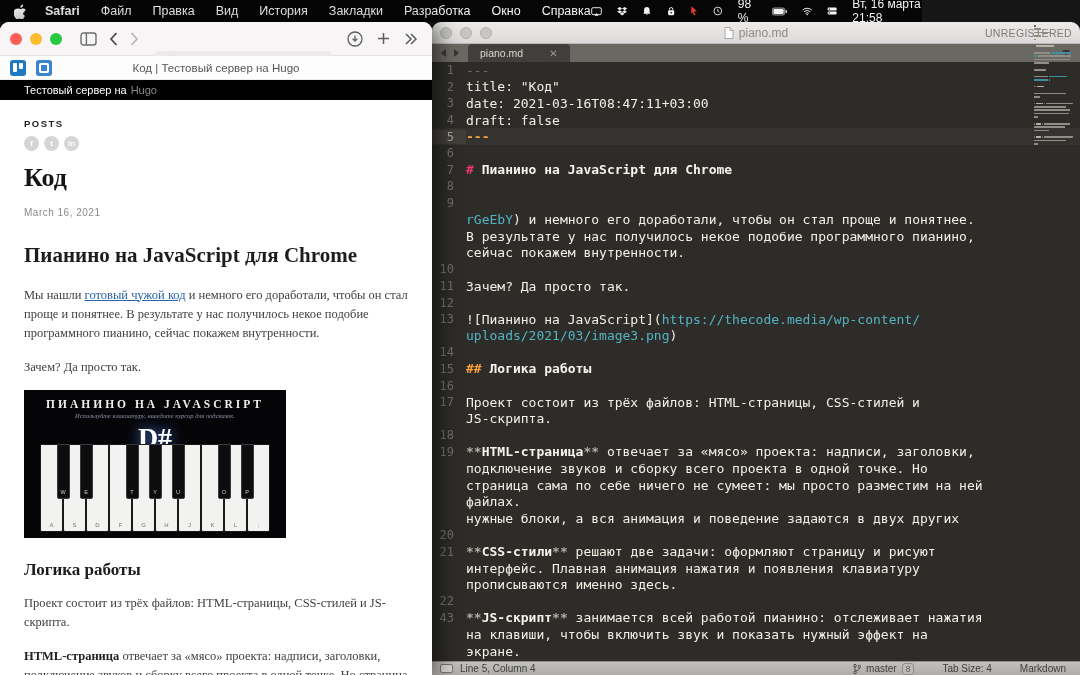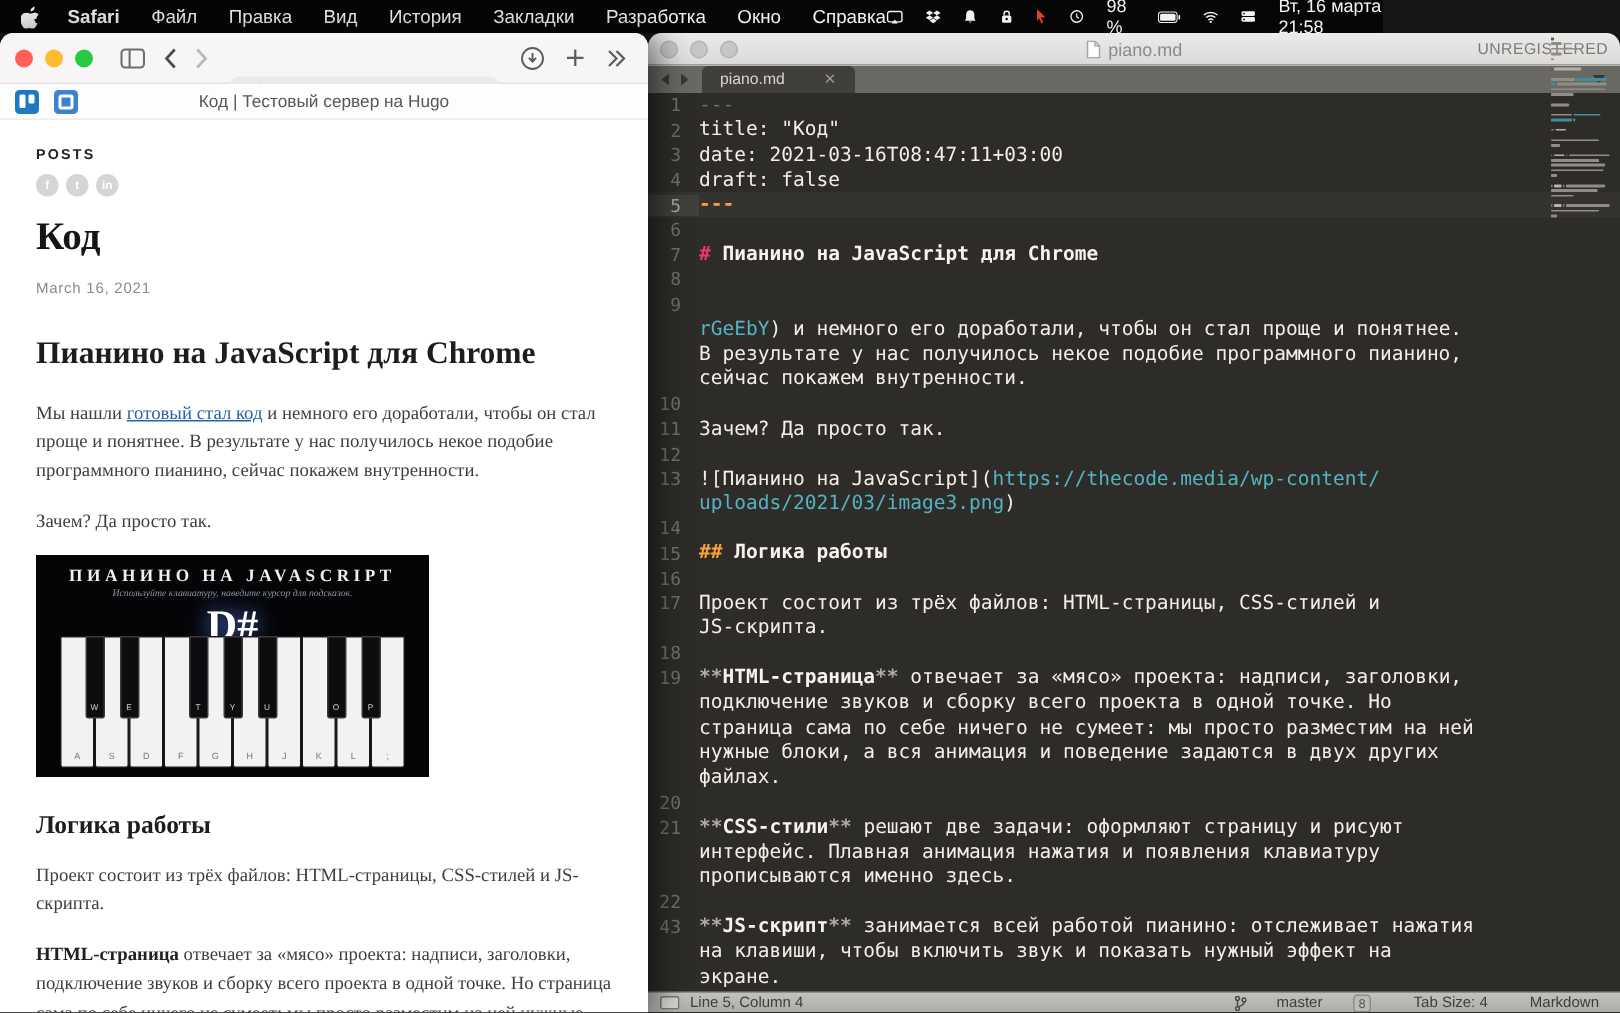--- a/index.html
+++ b/index.html
@@ -86,21 +86,21 @@
   .tok-pink{ color:#ef3573; font-weight:bold; } .tok-cyan{ color:#54b3c3; }
   .tok-bold{ color:#f6f3ea; font-weight:bold; } .tok-mark{ color:#b0aea4; font-weight:bold; }
 
   .minimap { position:absolute; top:3px; right:6px; width:40px; z-index:4; }
   .mm-row { height:1.7px; margin-bottom:1.7px; display:flex; gap:1px; }
   .mm-seg { height:100%; border-radius:.5px; }
 
   .ed-status { position:absolute; left:0; right:0; bottom:0; height:14px; background:linear-gradient(#c3c1be,#aeaca9); border-top:1px solid #8f8d8a; display:flex; align-items:center; font-size:10px; color:#3e3e3c; padding:0 8px; }
   .st-left { display:flex; align-items:center; gap:7px; }
   .st-right { margin-left:auto; display:flex; align-items:center; gap:0; }
-  .st-item { display:flex; align-items:center; gap:20px; padding:0 28px 0 0; }
+  .st-item { display:flex; align-items:center; gap:5px; padding:0 28px 0 0; }
   .branch-badge { border:1px solid #8f8d8a; border-radius:3px; padding:0 3px; font-size:8.5px; color:#5c5b58; background:#bdbbb8; }
 </style>
 </head>
 <body>
 
 <div class="desktop">
 
   <div class="menubar">
     <span class="apple">
       <svg width="13" height="15" viewBox="0 0 13 15">
@@ -221,32 +221,36 @@
             <span class="bar1"></span>
             <span class="bar2"></span>
           </span>
         <span class="favicon f2">
             <span class="g1"></span>
           </span>
       </span>
       <span class="tab-title">Код | Тестовый сервер на Hugo</span>
     </div>
 
+    <div class="site-header">
+      <span class="t1">Тестовый сервер на</span>
+      <span class="t2">Hugo</span>
+    </div>
 
     <div class="sf-content">
       <div class="posts-label">POSTS</div>
       <div class="socials">
           <span class="social">f</span>
           <span class="social">t</span>
           <span class="social">in</span>
         </div>
       <h1 class="post-title">Код</h1>
       <div class="post-date">March 16, 2021</div>
       <h2 class="post-h2">Пианино на JavaScript для Chrome</h2>
-      <p class="para"><span>Мы нашли </span><a href="#">готовый стал код</a><span> и немного его доработали, чтобы он стал проще и понятнее. В результате у нас получилось некое подобие программного пианино, сейчас покажем внутренности.</span></p>
+      <p class="para"><span>Мы нашли </span><a href="#">готовый чужой код</a><span> и немного его доработали, чтобы он стал проще и понятнее. В результате у нас получилось некое подобие программного пианино, сейчас покажем внутренности.</span></p>
       <p class="para">Зачем? Да просто так.</p>
 
       <div class="piano-fig">
         <div class="pf-title" style="font-family:'Liberation Serif',serif">ПИАНИНО НА JAVASCRIPT</div>
         <div class="pf-sub" style="font-family:'Liberation Serif',serif">Используйте клавиатуру, наведите курсор для подсказок.</div>
         <div class="pf-note" style="font-family:'Liberation Serif',serif">D#</div>
         <div class="keys">
           <div class="wkeys">
               <div class="wkey">
                 <span>A</span>
@@ -367,22 +371,22 @@
         <div class="code-row"><span class="ln"></span><span class="code"><span class="tok-cyan">uploads/2021/03/image3.png</span><span class="tok-fg">)</span></span></div>
         <div class="code-row"><span class="ln">14</span><span class="code"></span></div>
         <div class="code-row"><span class="ln">15</span><span class="code"><span class="tok-orange">## </span><span class="tok-bold">Логика работы</span></span></div>
         <div class="code-row"><span class="ln">16</span><span class="code"></span></div>
         <div class="code-row"><span class="ln">17</span><span class="code"><span class="tok-fg">Проект состоит из трёх файлов: HTML-страницы, CSS-стилей и</span></span></div>
         <div class="code-row"><span class="ln"></span><span class="code"><span class="tok-fg">JS-скрипта.</span></span></div>
         <div class="code-row"><span class="ln">18</span><span class="code"></span></div>
         <div class="code-row"><span class="ln">19</span><span class="code"><span class="tok-mark">**</span><span class="tok-bold">HTML-страница</span><span class="tok-mark">**</span><span class="tok-fg"> отвечает за «мясо» проекта: надписи, заголовки,</span></span></div>
         <div class="code-row"><span class="ln"></span><span class="code"><span class="tok-fg">подключение звуков и сборку всего проекта в одной точке. Но</span></span></div>
         <div class="code-row"><span class="ln"></span><span class="code"><span class="tok-fg">страница сама по себе ничего не сумеет: мы просто разместим на ней</span></span></div>
+        <div class="code-row"><span class="ln"></span><span class="code"><span class="tok-fg">файлах.</span></span></div>
         <div class="code-row"><span class="ln"></span><span class="code"><span class="tok-fg">нужные блоки, а вся анимация и поведение задаются в двух других</span></span></div>
-        <div class="code-row"><span class="ln"></span><span class="code"><span class="tok-fg">файлах.</span></span></div>
         <div class="code-row"><span class="ln">20</span><span class="code"></span></div>
         <div class="code-row"><span class="ln">21</span><span class="code"><span class="tok-mark">**</span><span class="tok-bold">CSS-стили</span><span class="tok-mark">**</span><span class="tok-fg"> решают две задачи: оформляют страницу и рисуют</span></span></div>
         <div class="code-row"><span class="ln"></span><span class="code"><span class="tok-fg">интерфейс. Плавная анимация нажатия и появления клавиатуру</span></span></div>
         <div class="code-row"><span class="ln"></span><span class="code"><span class="tok-fg">прописываются именно здесь.</span></span></div>
         <div class="code-row"><span class="ln">22</span><span class="code"></span></div>
         <div class="code-row"><span class="ln">43</span><span class="code"><span class="tok-mark">**</span><span class="tok-bold">JS-скрипт</span><span class="tok-mark">**</span><span class="tok-fg"> занимается всей работой пианино: отслеживает нажатия</span></span></div>
         <div class="code-row"><span class="ln"></span><span class="code"><span class="tok-fg">на клавиши, чтобы включить звук и показать нужный эффект на</span></span></div>
         <div class="code-row"><span class="ln"></span><span class="code"><span class="tok-fg">экране.</span></span></div>
       </div>
     <div class="minimap">

